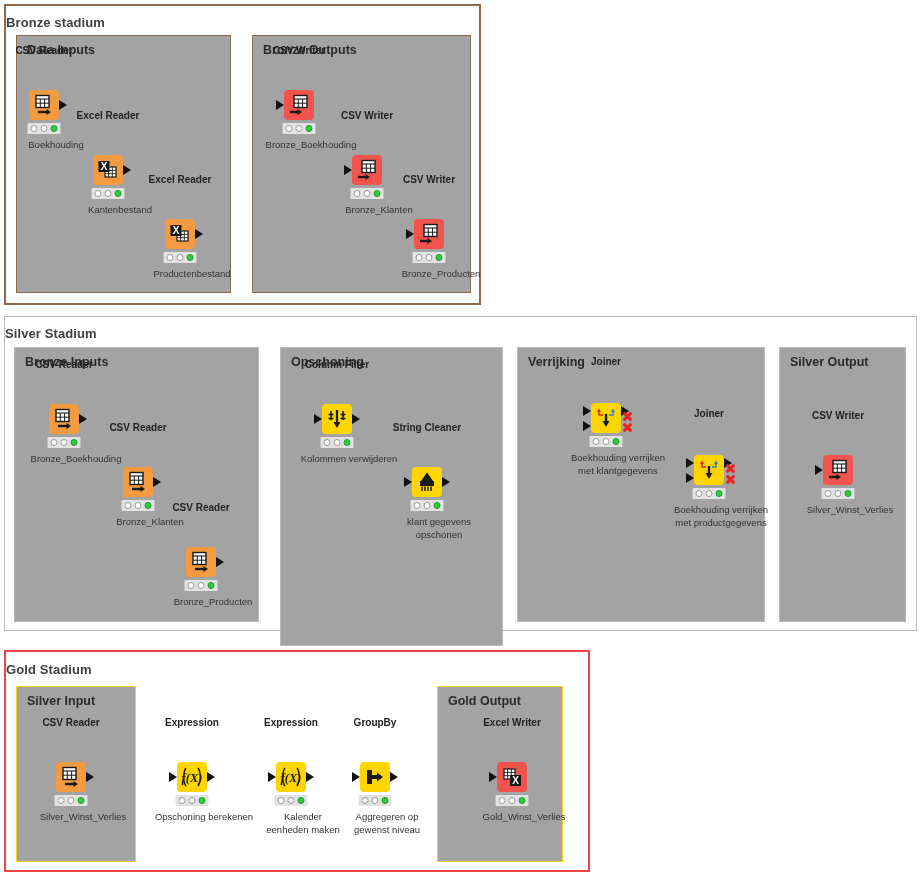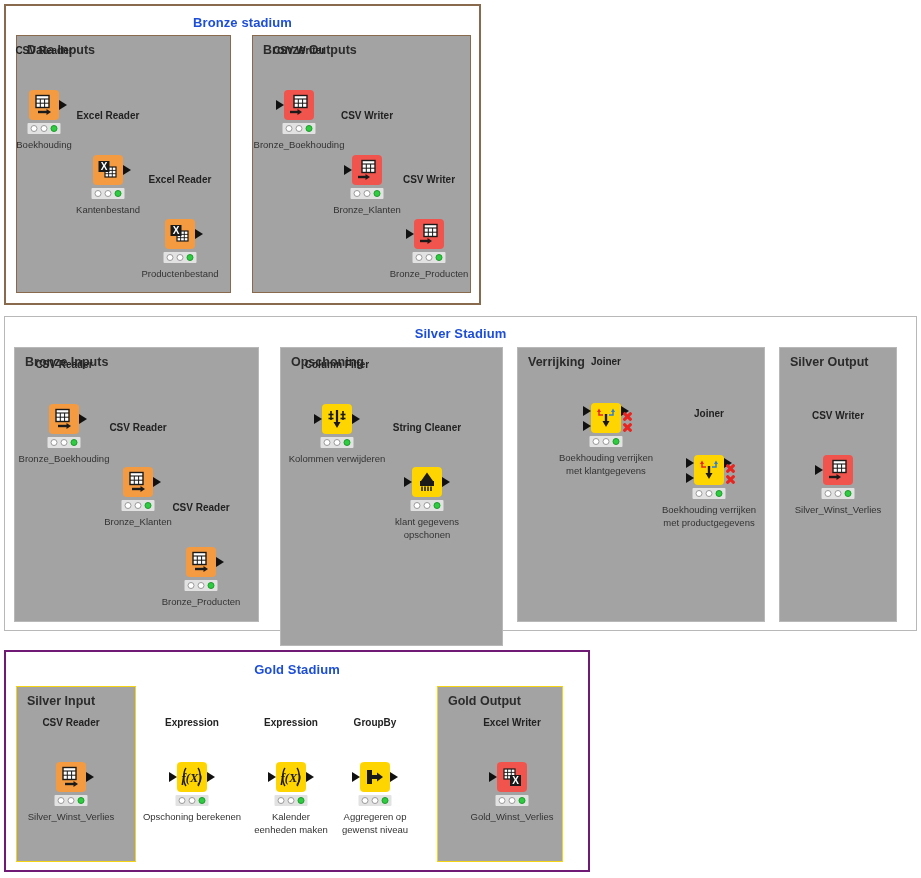--- a/index.html
+++ b/index.html
@@ -20,38 +20,37 @@
   
   .stadium {
     position: absolute;
     box-sizing: border-box;
     background: #ffffff;
   }
   .stadium-title {
     position: absolute;
     left: 0;
     right: 0;
-    text-align: center;
     font-weight: bold;
     font-size: 13px;
-    color: #1d4ed8;
+    color: #404040;
     letter-spacing: 0.1px;
   }
 
   #stadium-bronze {
     left: 4px; top: 4px; width: 477px; height: 301px;
     border: 2px solid #8a6a4d;
   }
   #stadium-silver {
     left: 4px; top: 316px; width: 913px; height: 315px;
     border: 1.5px solid #b8b8b8;
   }
   #stadium-gold {
     left: 4px; top: 650px; width: 586px; height: 222px;
-    border: 2px solid #701a75;
+    border: 2px solid #ef4444;
   }
 
   
   .group {
     position: absolute;
     box-sizing: border-box;
     background: #a3a3a3;
   }
   .group-bronze { border: 1.5px solid #8a6a4d; }
   .group-silver { border: 1.5px solid #b8b8b8; }
@@ -95,20 +94,21 @@
   .node-label {
     position: absolute;
     top: 48px;
     left: 15px;
     transform: translateX(-50%);
     white-space: nowrap;
     text-align: center;
     font-size: 9.5px;
     color: #333333;
     line-height: 13px;
+    padding-left: 24px;
   }
 
   
   .status {
     position: absolute;
     top: 33px;
     left: 15px;
     transform: translateX(-50%);
     width: 33px;
     height: 11px;
@@ -360,21 +360,21 @@
 
   <div class="group group-silver" style="left:9px; top:30px; width:245px; height:275px;">
     <div class="group-title">Bronze Inputs</div>
   </div>
   <div class="group group-silver" style="left:275px; top:30px; width:223px; height:299px;">
     <div class="group-title">Opschoning</div>
   </div>
   <div class="group group-silver" style="left:512px; top:30px; width:248px; height:275px;">
     <div class="group-title">Verrijking</div>
   </div>
-  <div class="group group-silver" style="left:774px; top:30px; width:118px; height:275px;">
+  <div class="group group-silver" style="left:774px; top:30px; width:127px; height:275px;">
     <div class="group-title">Silver Output</div>
   </div>
 </div>
 
 <div class="node" style="left:49px; top:404px;">
   <div class="node-title">CSV Reader</div>
   <div class="node-box nb-orange">
     <svg class="glyph" viewBox="0 0 30 30">
       <rect x="7" y="5.5" width="13" height="12" fill="#ffffff" stroke="#1a1a1a" stroke-width="1.4"></rect>
       <line x1="7" y1="9" x2="20" y2="9" stroke="#1a1a1a" stroke-width="1.1"></line>

